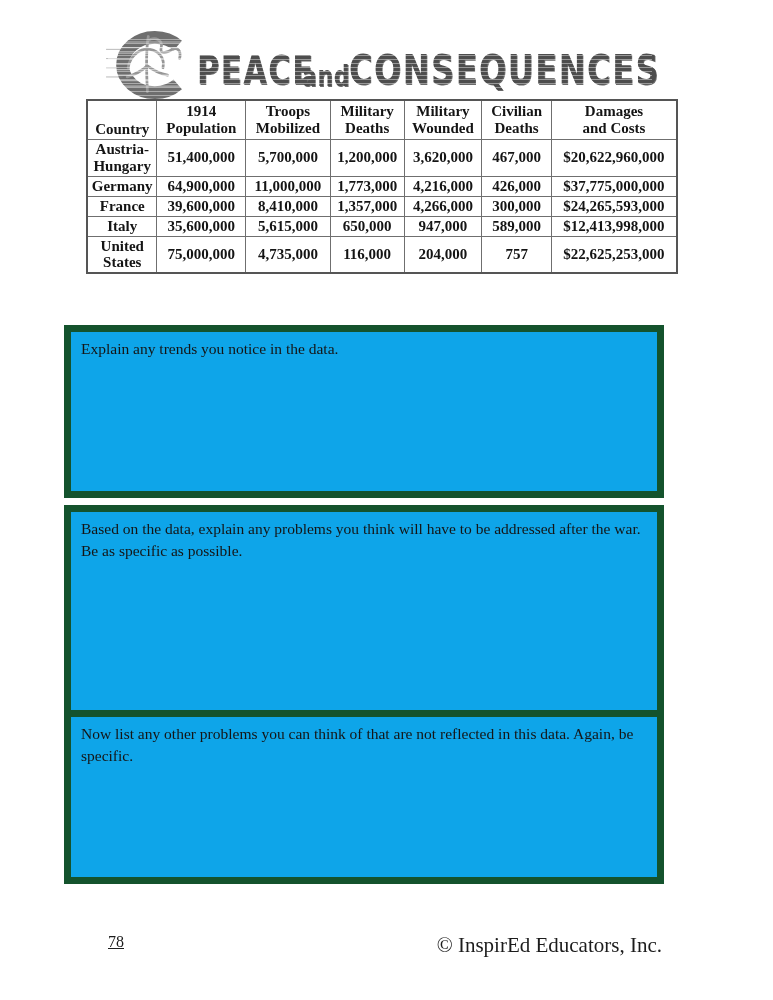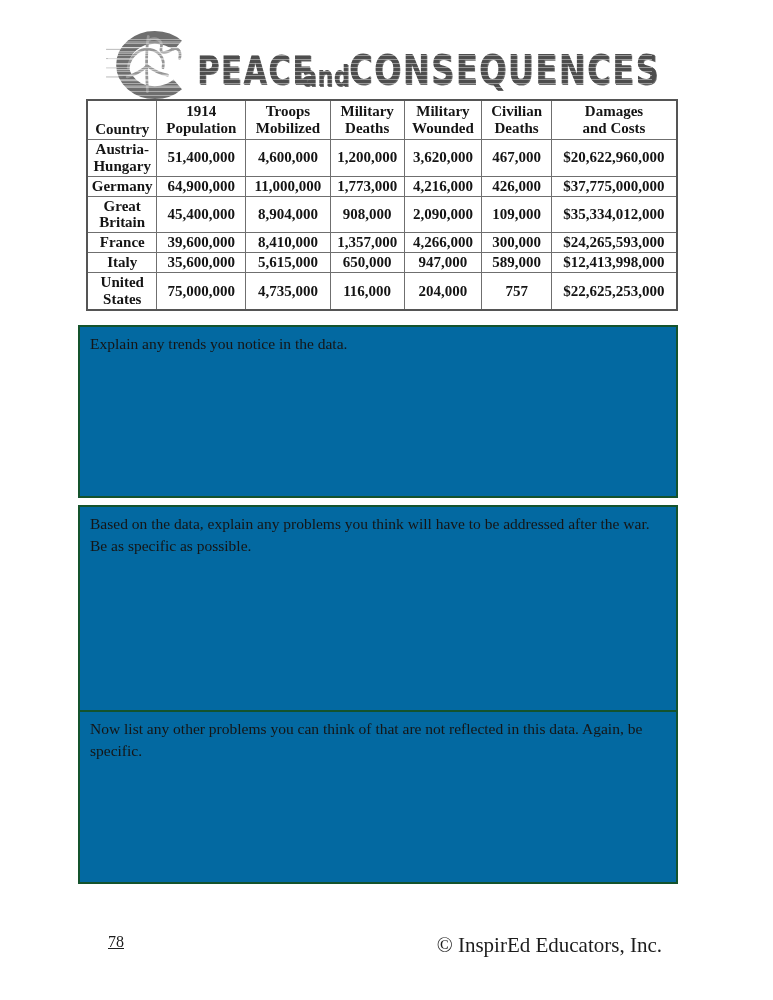--- a/index.html
+++ b/index.html
@@ -58,24 +58,24 @@
   table.data{border:2px solid #555;}
   th.country-h{vertical-align:bottom;padding-bottom:3px;}
   tr.hdr th{height:36px;}
   tr.tall td{height:32px;}
   tr.short td{height:17px;margin-top:24px;}
   col.c1{width:70px;} col.c2{width:89px;} col.c3{width:85px;}
   col.c4{width:74px;} col.c5{width:78px;} col.c6{width:70px;} col.c7{width:126px;}
 
   
   .qbox{
-    position:absolute;left:78px;width:600px;
-    border:2px solid #14532d;
+    position:absolute;left:64px;width:600px;
+    border:7px solid #14532d;
     box-sizing:border-box;
-    background:#0369a1;
+    background:#0ea5e9;
   }
   .qbox .prompt{
     padding:6px 10px 0 10px;
     font-size:15.5px;line-height:1.4;
     color:#151515;
   }
   .qbox .answer-area{position:absolute;left:0;right:0;bottom:0;top:34px;}
   .qbox1{top:325px;height:173px;}
   .qbox2{top:505px;height:254px;}
   .qbox3{top:710px;height:174px;}
@@ -150,44 +150,34 @@
 Wounded</th>
       <th>Civilian
 Deaths</th>
       <th>Damages
 and Costs</th>
     </tr>
     <tr class="tall">
       <td>Austria-
 Hungary</td>
       <td>51,400,000</td>
-      <td>4,600,000</td>
+      <td>5,700,000</td>
       <td>1,200,000</td>
       <td>3,620,000</td>
       <td>467,000</td>
       <td>$20,622,960,000</td>
     </tr>
     <tr class="short">
       <td>Germany</td>
       <td>64,900,000</td>
       <td>11,000,000</td>
       <td>1,773,000</td>
       <td>4,216,000</td>
       <td>426,000</td>
       <td>$37,775,000,000</td>
-    </tr>
-    <tr class="tall">
-      <td>Great
-Britain</td>
-      <td>45,400,000</td>
-      <td>8,904,000</td>
-      <td>908,000</td>
-      <td>2,090,000</td>
-      <td>109,000</td>
-      <td>$35,334,012,000</td>
     </tr>
     <tr class="short">
       <td>France</td>
       <td>39,600,000</td>
       <td>8,410,000</td>
       <td>1,357,000</td>
       <td>4,266,000</td>
       <td>300,000</td>
       <td>$24,265,593,000</td>
     </tr>

